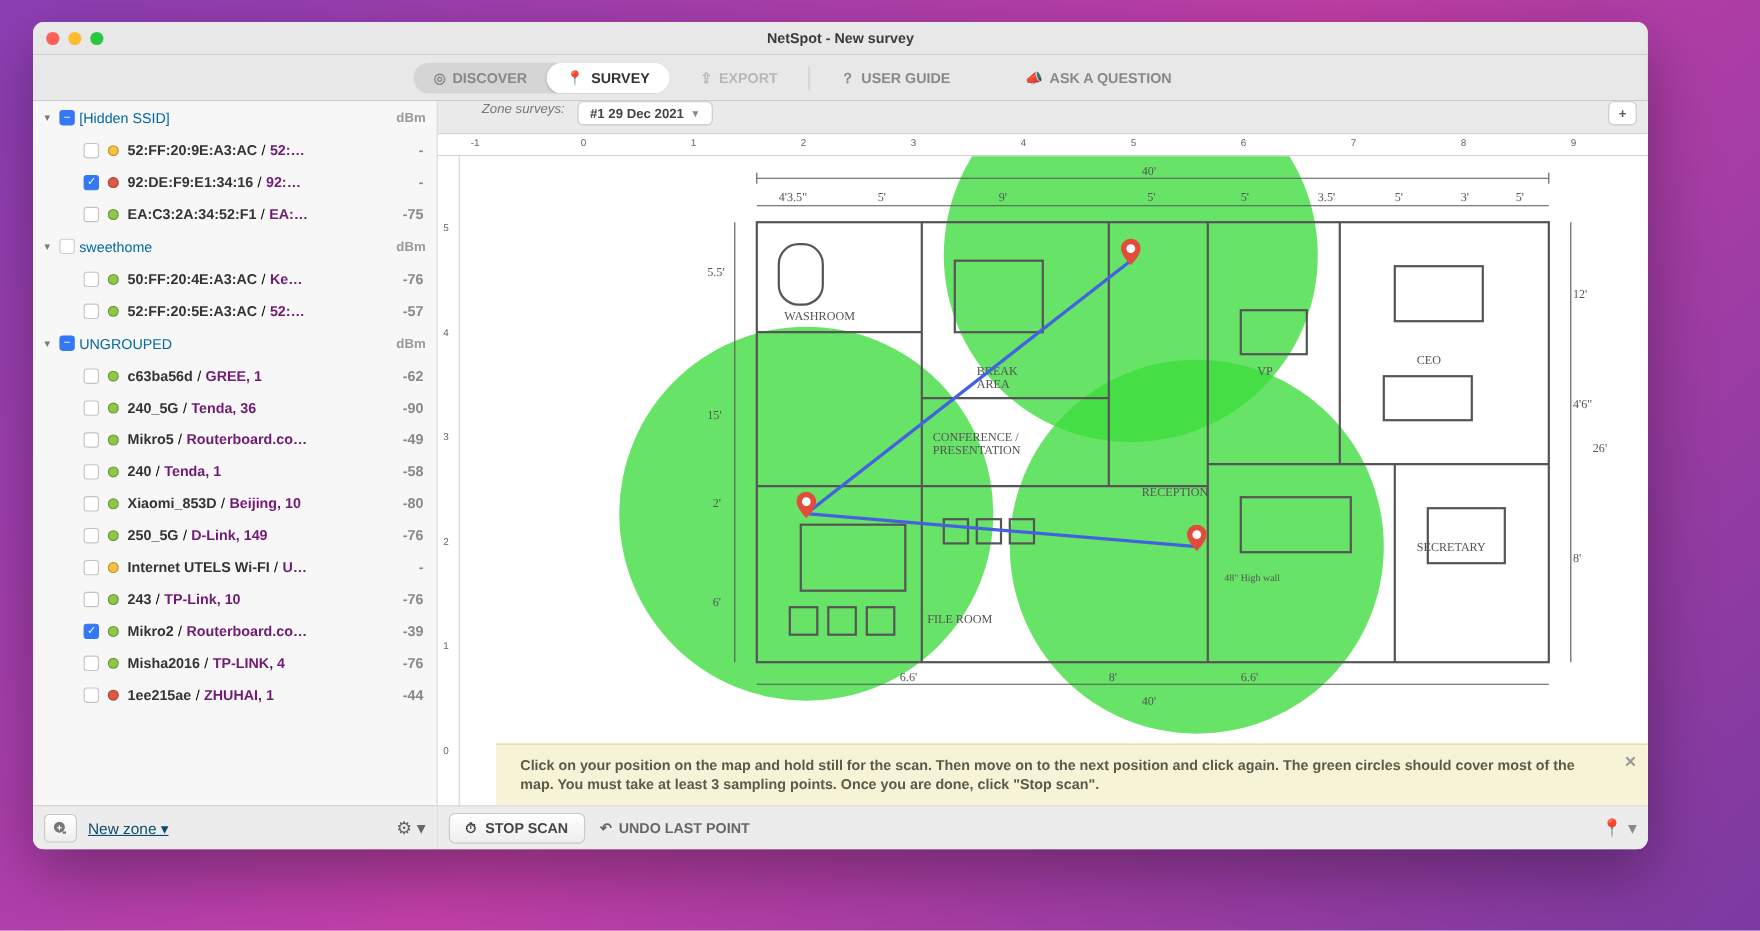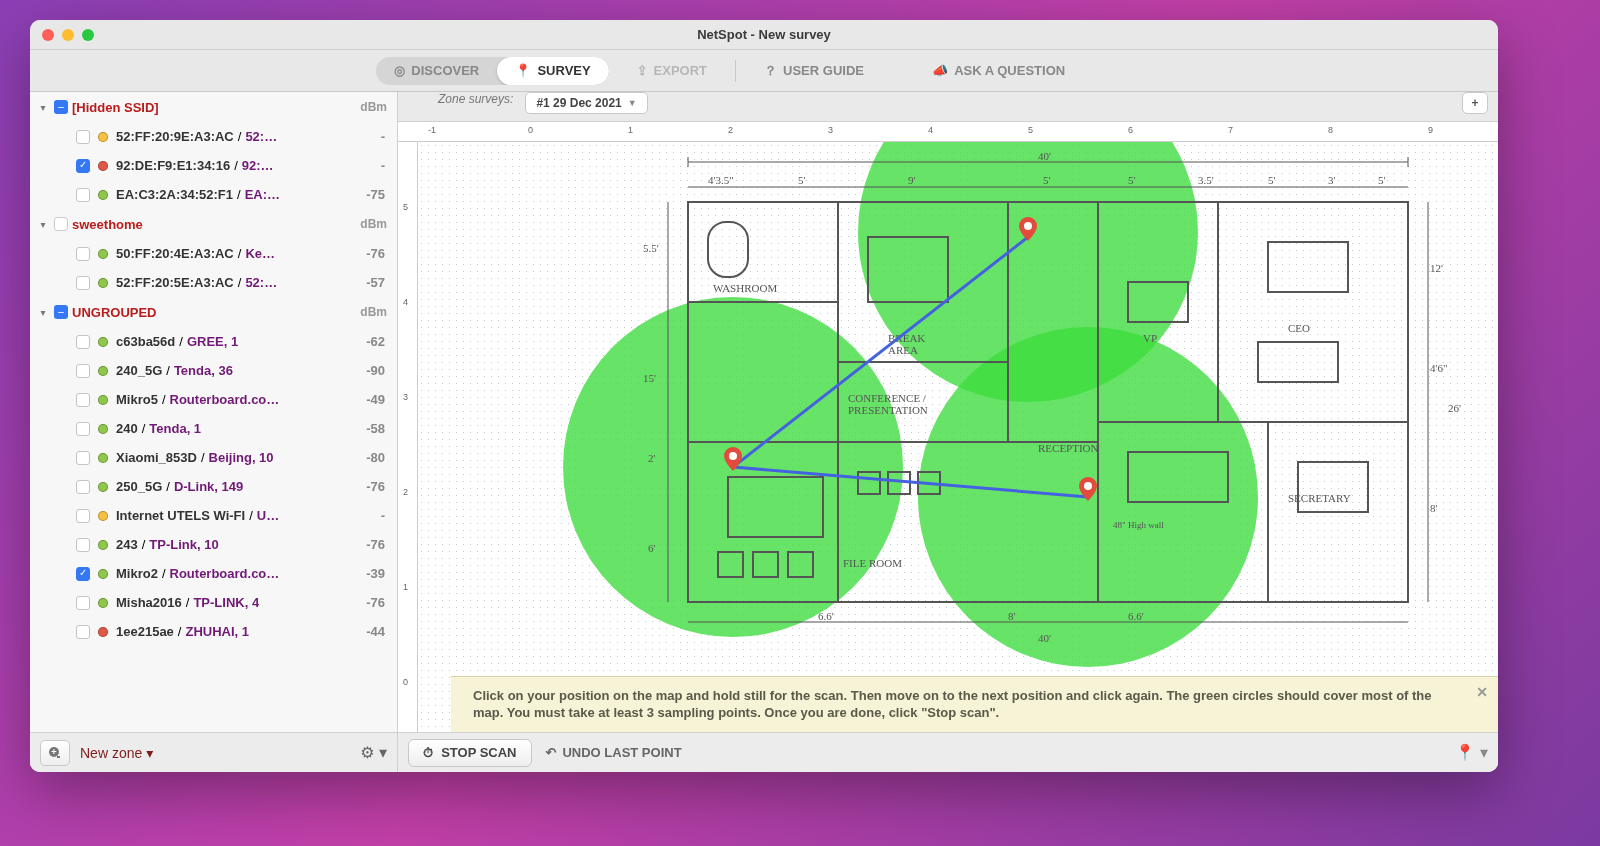--- a/index.html
+++ b/index.html
@@ -21,37 +21,37 @@
   .tb-spacer { flex: 1; }
   .divider { width: 1px; height: 22px; background: #c8c8c8; }
   .content { flex: 1; display: flex; min-height: 0; }
   .sidebar { width: 368px; background: #f7f7f7; border-right: 1px solid #d0d0d0; display: flex; flex-direction: column; }
   .net-list { flex: 1; overflow-y: auto; }
   .group-hdr { display: flex; align-items: center; height: 30px; padding: 0 10px 0 6px; font-size: 13px; color: #555; }
   .group-hdr .disclosure { width: 14px; text-align: center; color: #777; font-size: 10px; }
   .group-hdr .g-check { width: 14px; height: 14px; border-radius: 3px; background: #3478f6; color: #fff; font-size: 10px; line-height: 14px; text-align: center; margin: 0 4px; }
   .group-hdr .g-check.blank { background: #fff; border:1px solid #ccc; }
   .group-hdr .g-check.minus::after { content:"–"; }
-  .group-hdr .g-name { font-weight: 700; color: #b91c1c; flex: 1; }
+  .group-hdr .g-name { font-weight: 400; color: #0369a1; flex: 1; }
   .group-hdr .g-unit { font-weight: 600; color: #999; font-size: 12px; }
   .net-row { display: flex; align-items: center; height: 29px; padding-left: 46px; padding-right: 12px; font-size: 13px; }
   .net-row .r-check { width: 14px; height: 14px; border: 1px solid #c4c4c4; border-radius: 3px; margin-right: 8px; background: #fff; flex-shrink: 0; }
   .net-row .r-check.checked { background: #3478f6; border-color: #3478f6; position: relative; }
   .net-row .r-check.checked::after { content:"✓"; color: #fff; font-size: 10px; position: absolute; top: -1px; left: 2px; }
   .net-row .r-dot { width: 10px; height: 10px; border-radius: 50%; margin-right: 8px; flex-shrink: 0; box-shadow: inset 0 0 0 1px rgba(0,0,0,.25); }
   .net-row .r-name { font-weight: 700; color: #333; white-space: nowrap; }
   .net-row .r-vendor { color: #701a75; font-weight: 600; white-space: nowrap; overflow: hidden; text-overflow: ellipsis; }
   .net-row .r-flex { display: flex; gap: 4px; min-width: 0; flex: 1; overflow: hidden; }
   .net-row .r-dbm { width: 36px; text-align: right; color: #888; font-weight: 600; }
   .d-yellow { background: #f6c143; }
   .d-red { background: #e05848; }
   .d-green { background: #8fc74a; }
   .sidebar-footer { height: 40px; border-top: 1px solid #d0d0d0; background: #ececec; display: flex; align-items: center; padding: 0 10px; gap: 10px; }
   .sf-btn { width: 30px; height: 26px; border: 1px solid #c8c8c8; border-radius: 5px; background: linear-gradient(#fff,#eee); display: flex; align-items: center; justify-content: center; color: #555; }
-  .sf-zone { font-size: 14px; color: #7f1d1d; flex: 1; }
+  .sf-zone { font-size: 14px; color: #0c4a6e; flex: 1; text-decoration: underline; }
   .main { flex: 1; display: flex; flex-direction: column; background: #f2f2f2; position: relative; }
   .survey-bar { height: 30px; background: #eaeaea; border-bottom: 1px solid #d0d0d0; display: flex; align-items: flex-start; padding: 0 10px; gap: 12px; font-size: 12px; color: #777; }
   .survey-pill { background: #fff; border: 1px solid #c8c8c8; border-radius: 5px; padding: 3px 10px; font-weight: 600; color: #444; display: flex; align-items: center; gap: 6px; }
   .survey-pill .dd { color: #888; font-size: 9px; }
   .add-btn { width: 26px; height: 22px; border: 1px solid #c8c8c8; border-radius: 5px; background: #fff; margin-left: auto; font-weight: 700; color: #555; text-align: center; line-height: 20px; }
   .ruler-h { height: 20px; background: #fff; border-bottom: 1px solid #ccc; position: relative; font-size: 9px; color: #666; }
   .ruler-h span { position: absolute; top: 3px; }
   .canvas-wrap { flex: 1; display: flex; min-height: 0; }
   .ruler-v { width: 20px; background: #fff; border-right: 1px solid #ccc; position: relative; font-size: 9px; color: #666; }
   .ruler-v span { position: absolute; left: 5px; }

